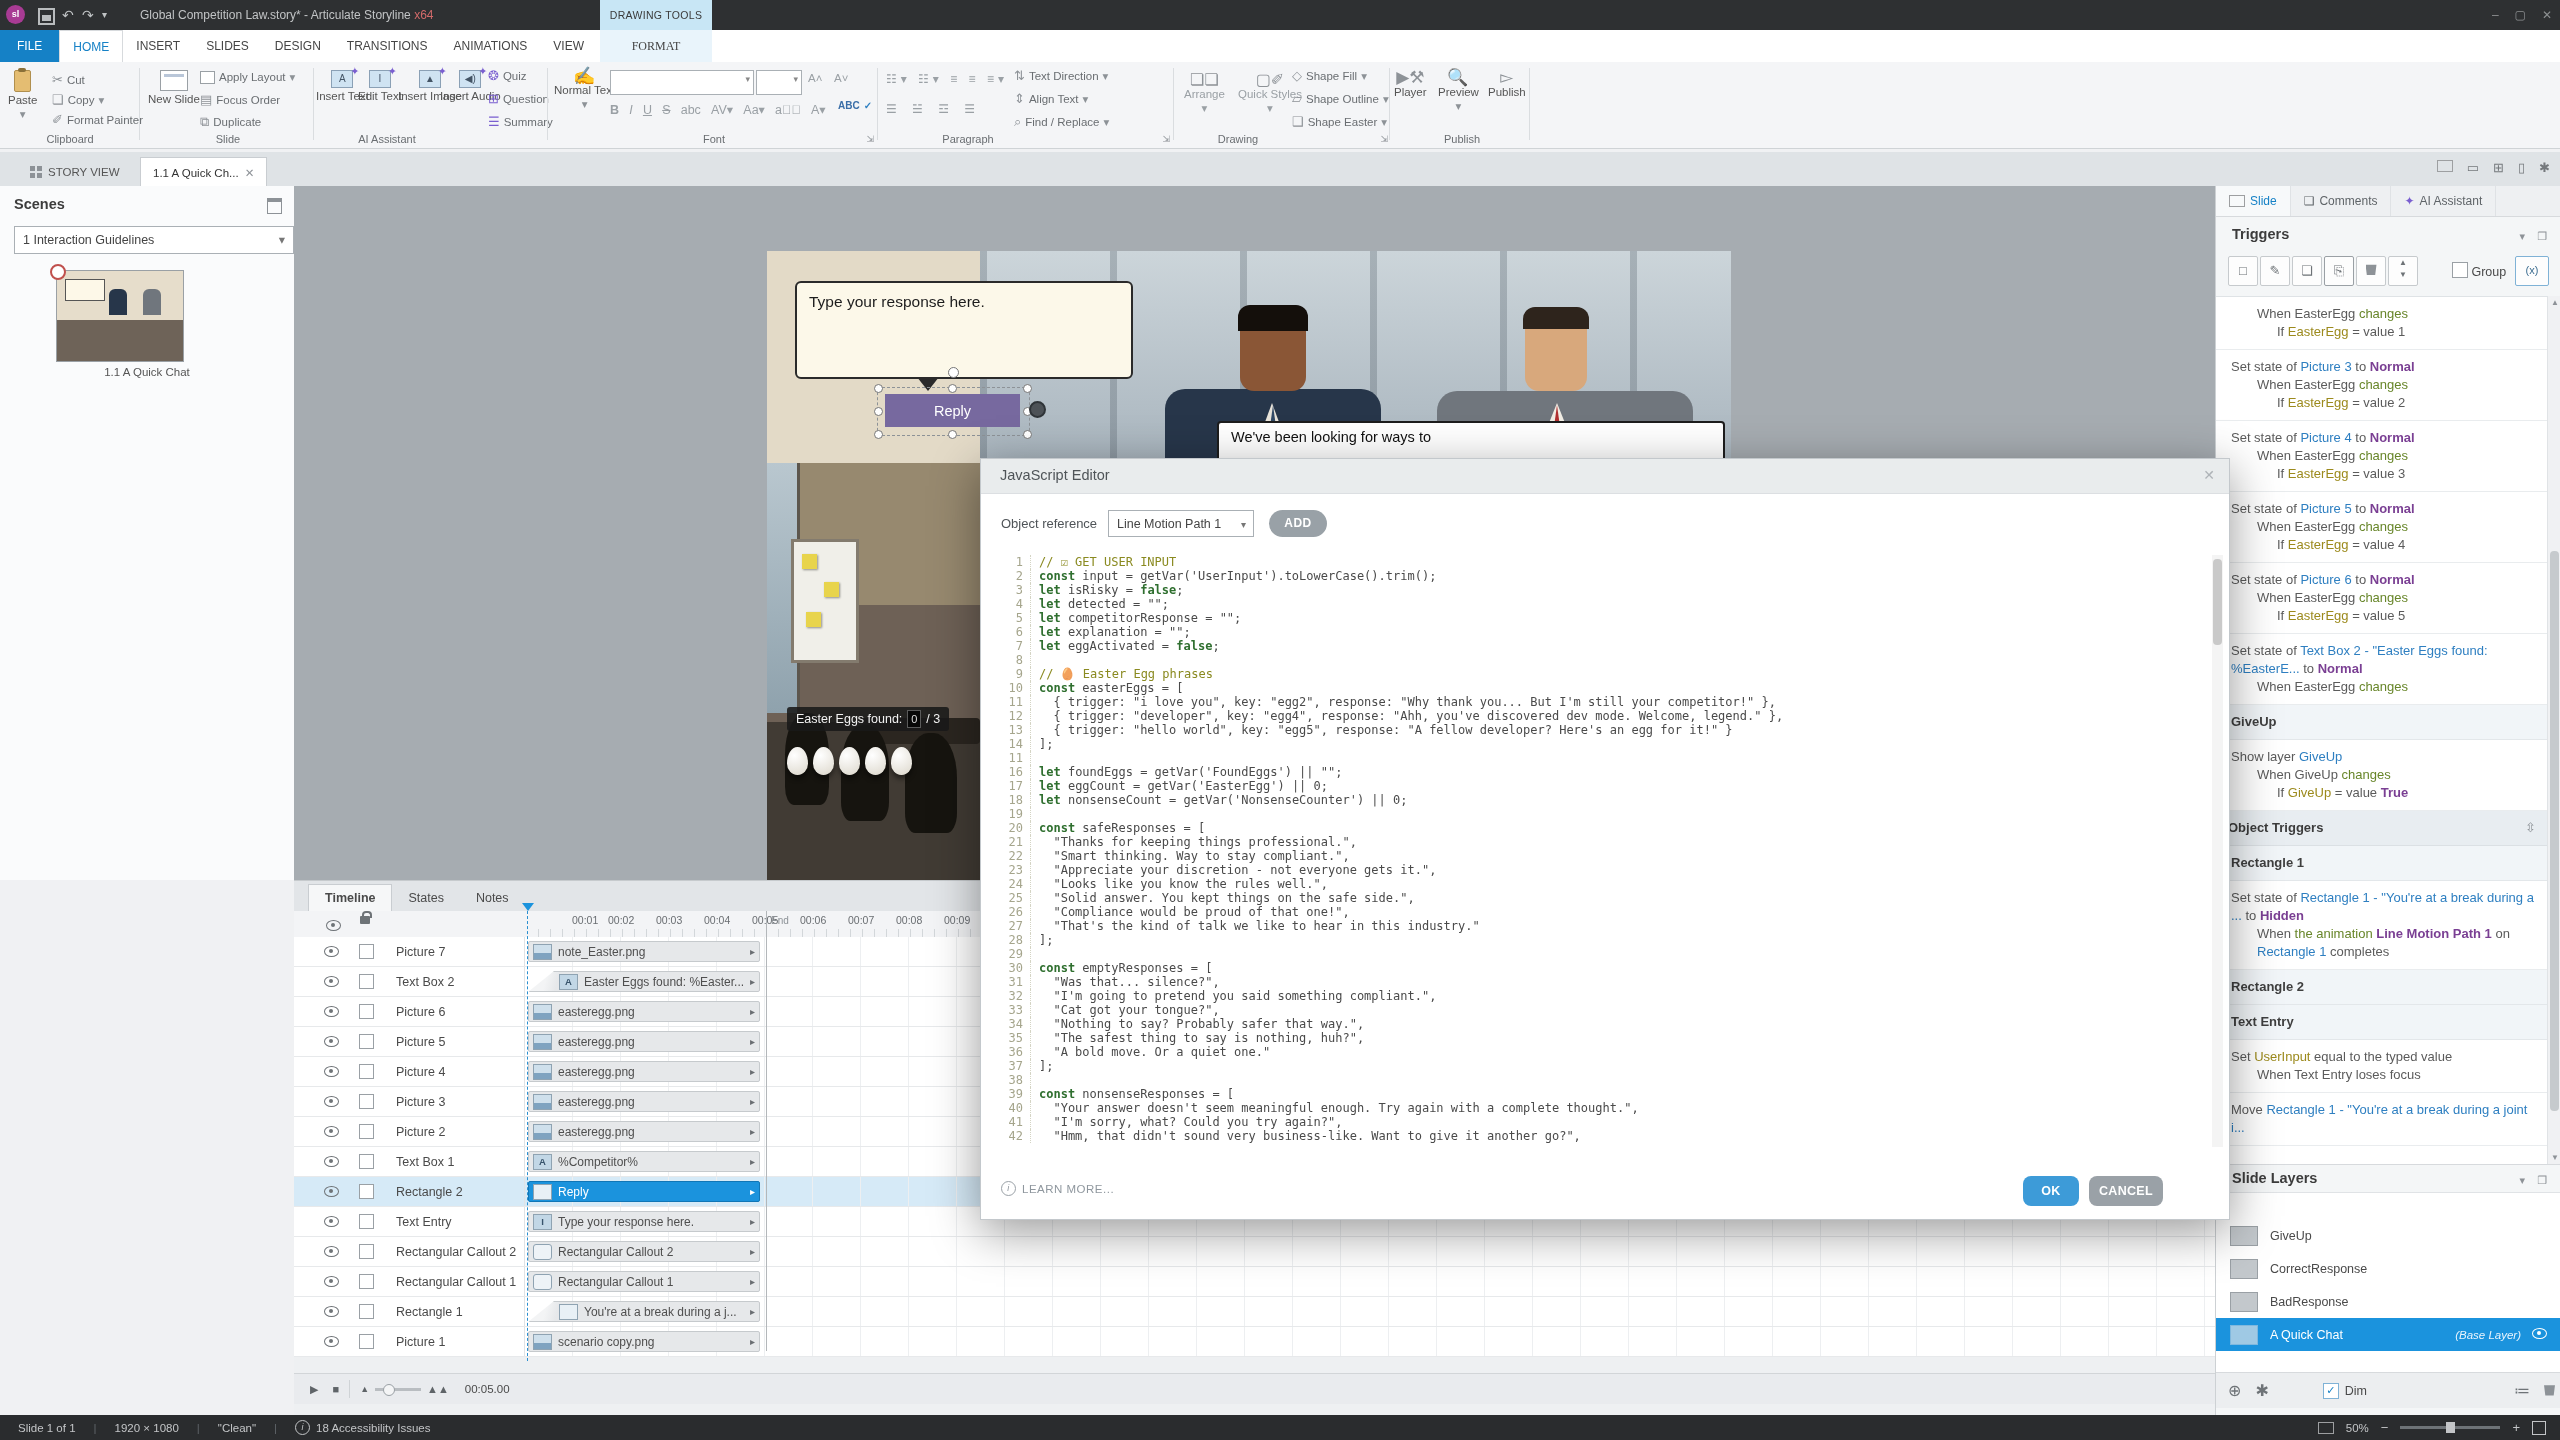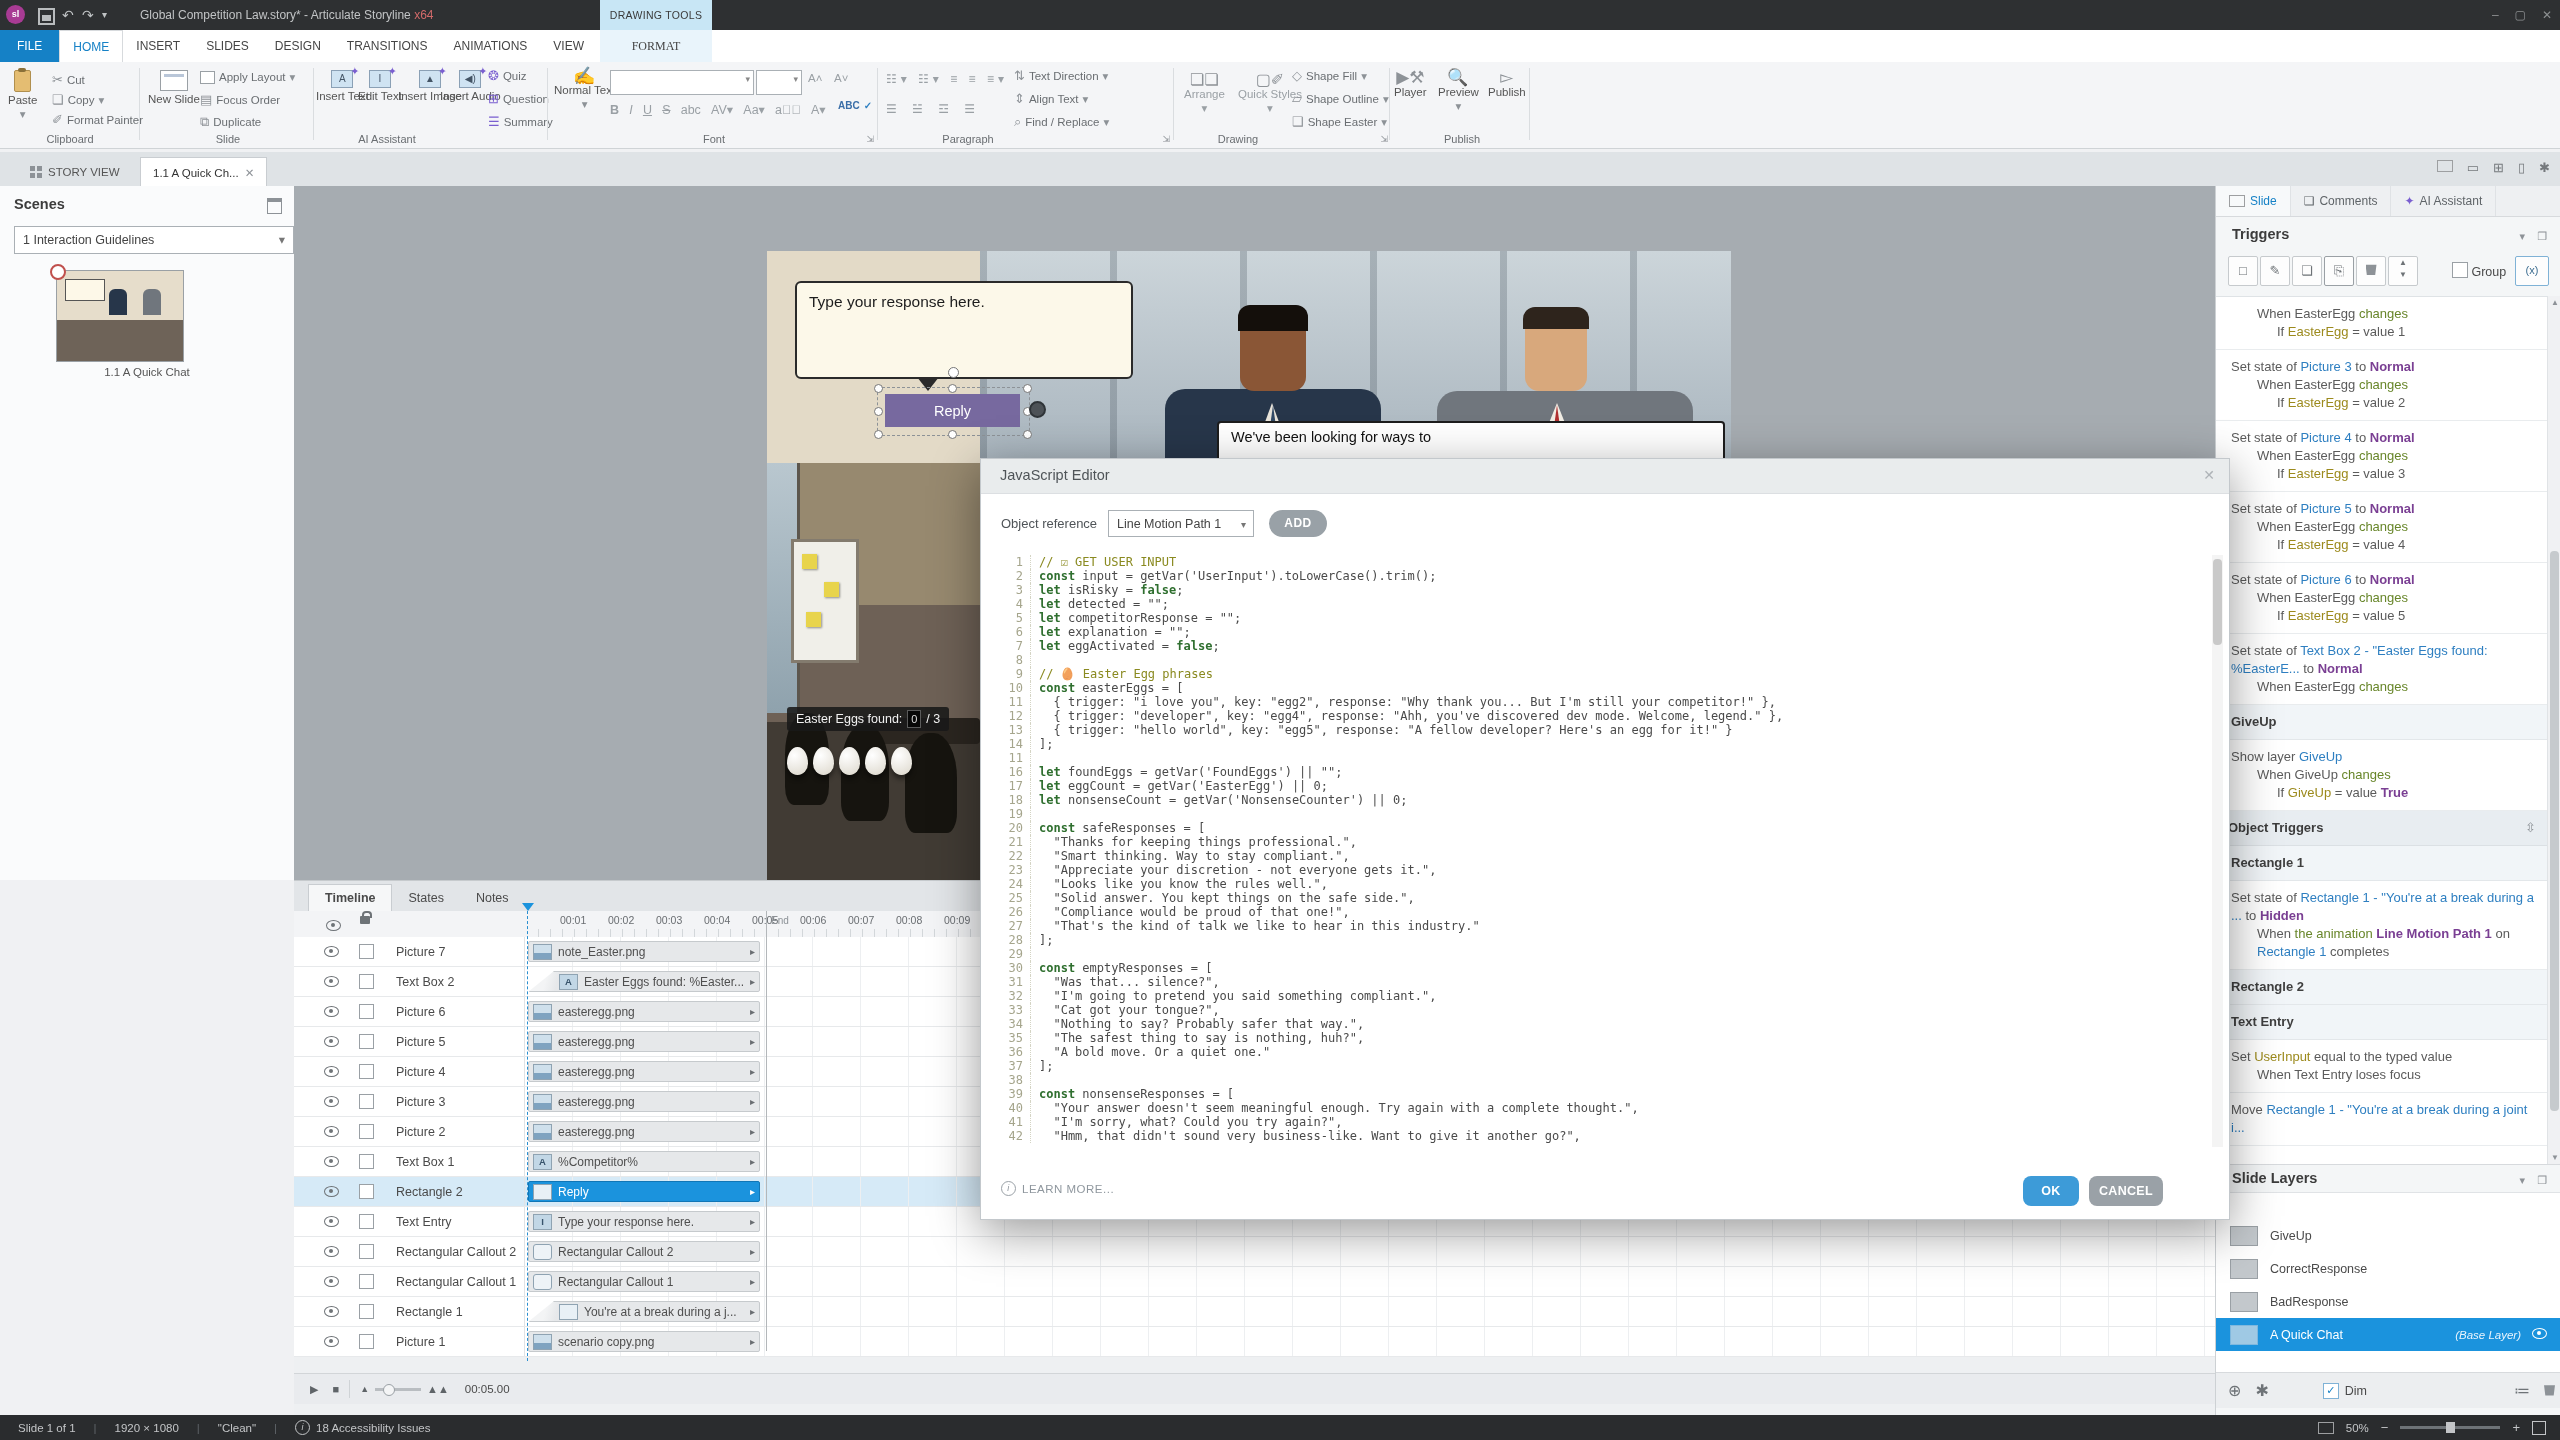--- a/index.html
+++ b/index.html
@@ -535,21 +535,21 @@
     <div class="tltabs">
       <div class="tltab active">Timeline</div>
       <div class="tltab">States</div>
       <div class="tltab">Notes</div>
     </div>
     <div class="tlhead">
       <span class="eyeh"><span class="eye"></span></span>
       <span class="lockh"></span>
     </div>
     <div id="ruler">
-        <span class="rtick" style="left: 36px;">00:01</span>
+        <span class="rtick" style="left: 48px;">00:01</span>
         <span class="rtick" style="left: 84px;">00:02</span>
         <span class="rtick" style="left: 132px;">00:03</span>
         <span class="rtick" style="left: 180px;">00:04</span>
         <span class="rtick" style="left: 228px;">00:05</span>
         <span class="rtick" style="left: 276px;">00:06</span>
         <span class="rtick" style="left: 324px;">00:07</span>
         <span class="rtick" style="left: 372px;">00:08</span>
         <span class="rtick" style="left: 420px;">00:09</span>
       </div>
     <div id="tl-rows">

